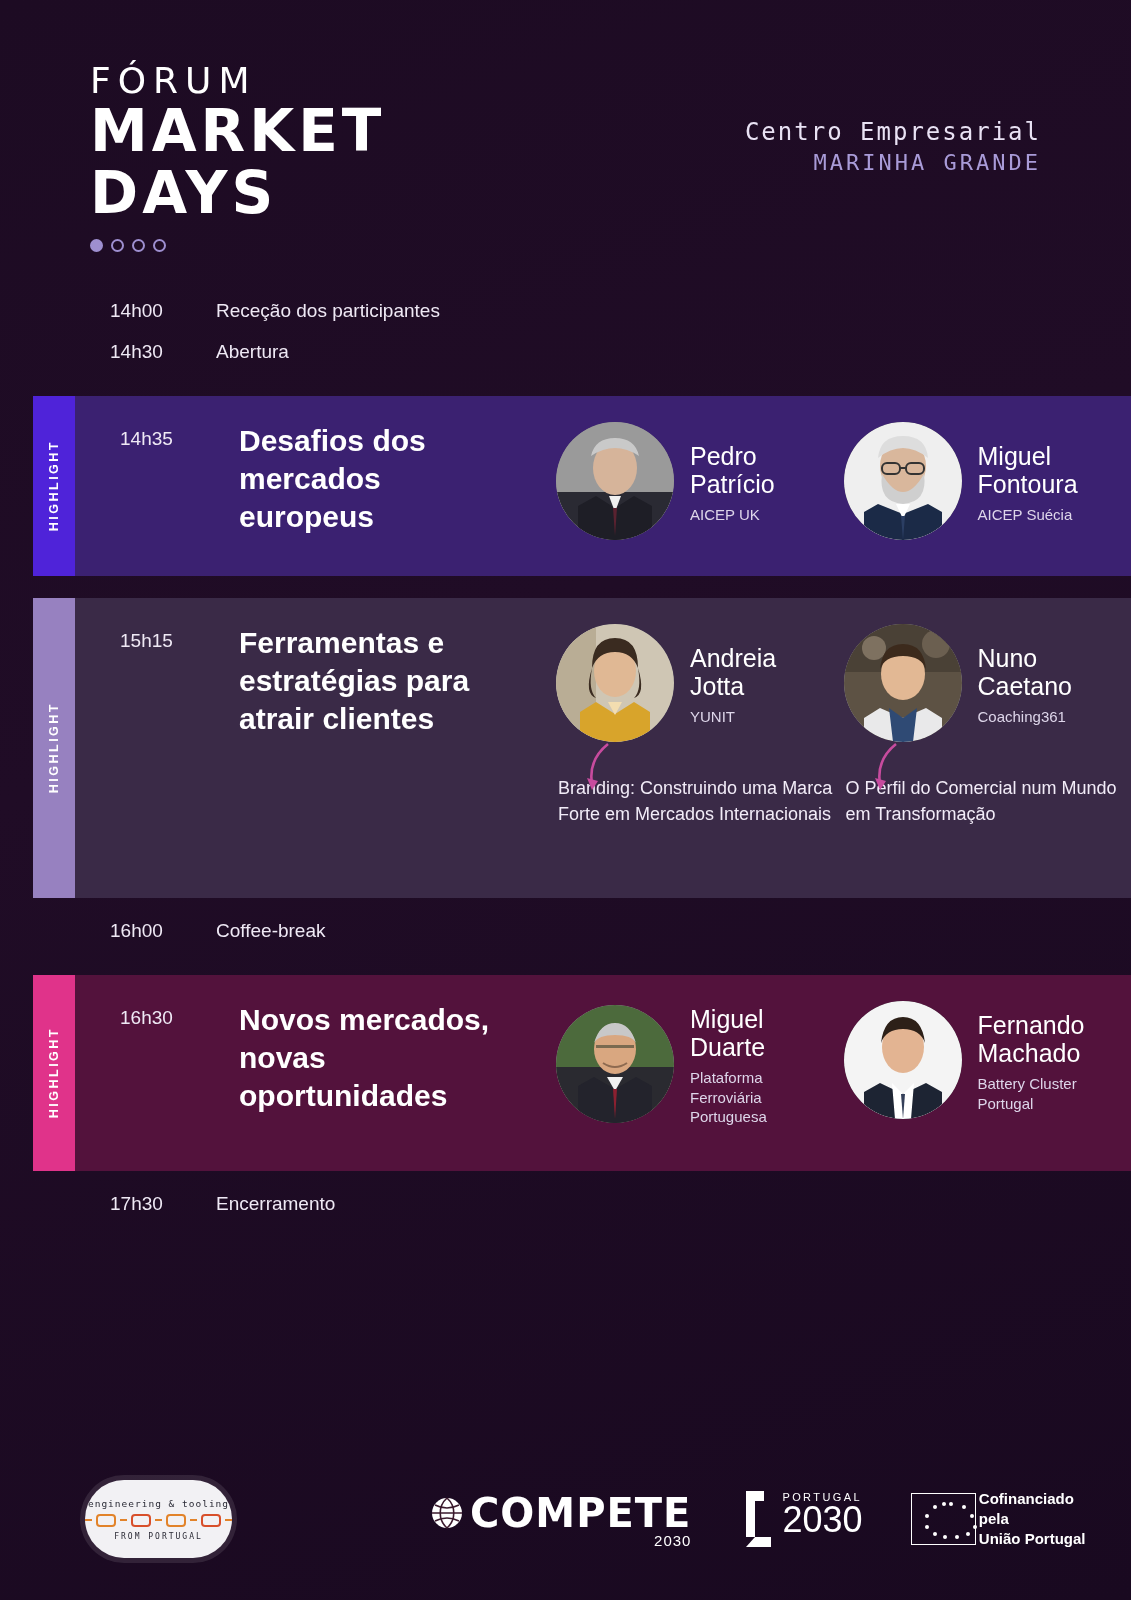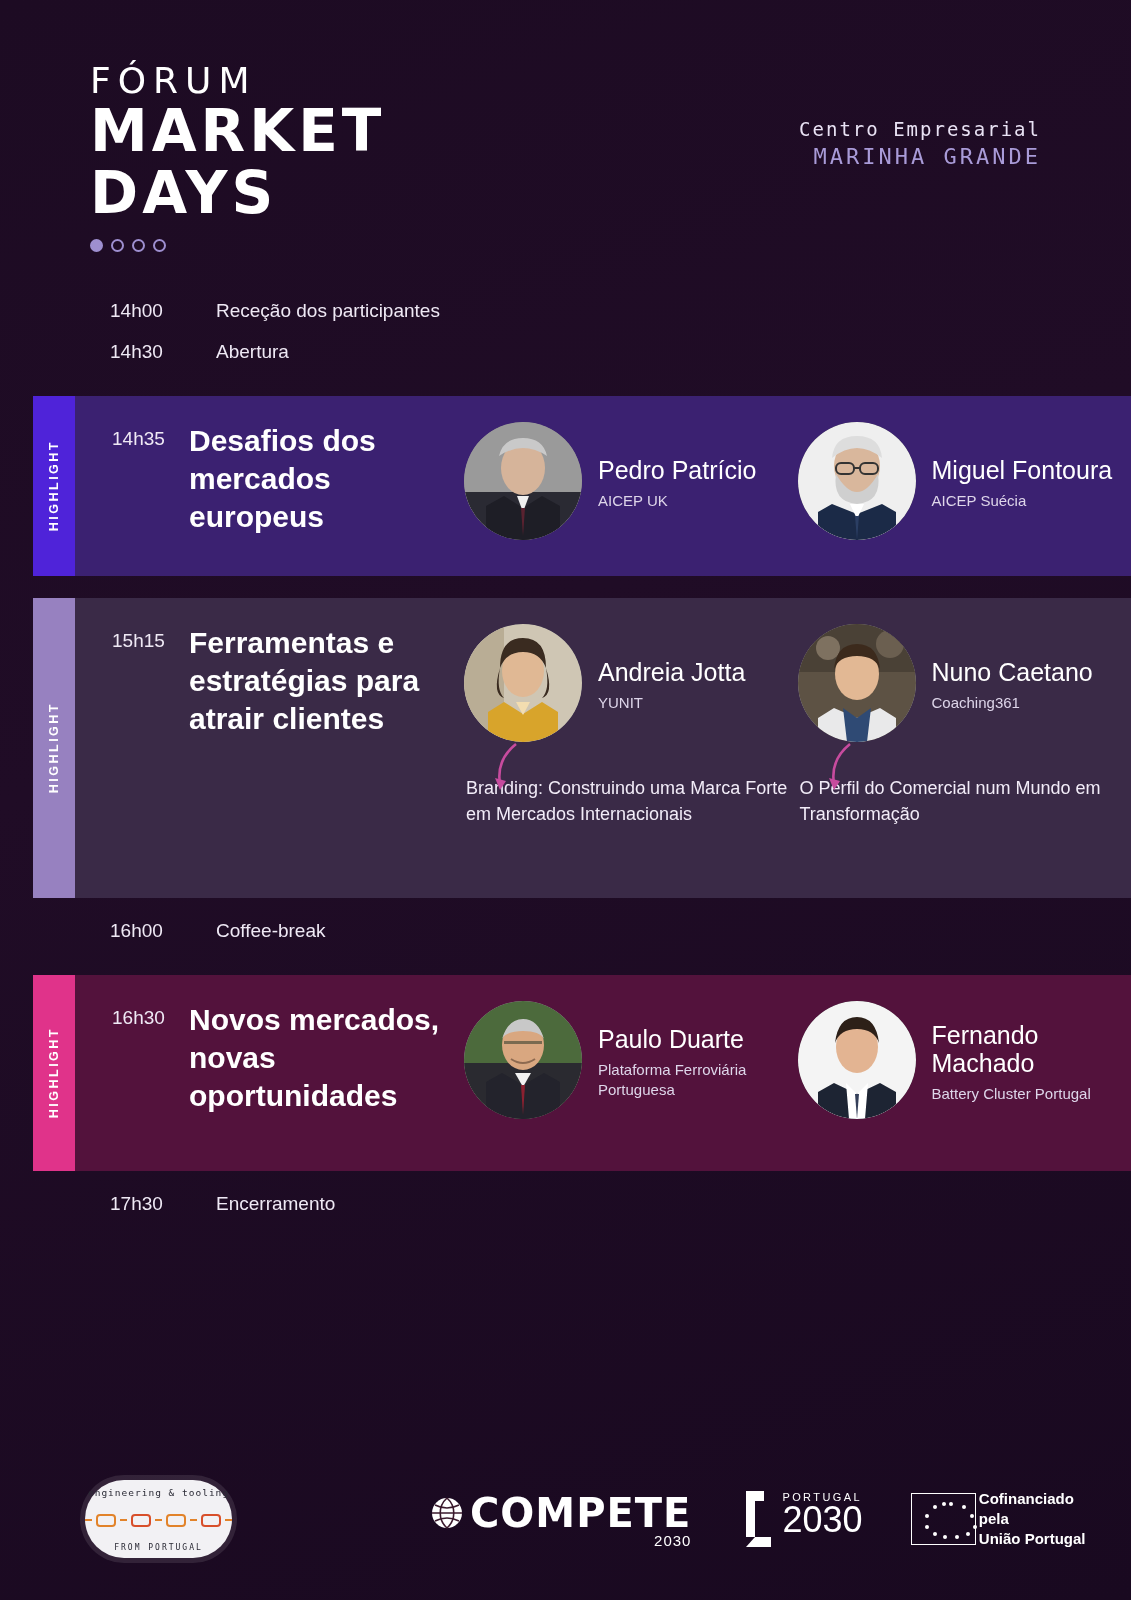--- a/index.html
+++ b/index.html
@@ -31,21 +31,21 @@
   .logo-dots { margin-top: 14px; display: flex; gap: 8px; align-items: center; }
   .logo-dots i {
     display: block; width: 13px; height: 13px; border-radius: 50%;
     border: 2px solid #9e8fd0;
   }
   .logo-dots i.filled { background: #9e8fd0; }
 
   .venue-block { position: absolute; right: 90px; top: 118px; text-align: right; }
   .venue-line1 {
     font-family: "DejaVu Sans Mono", monospace;
-    font-size: 19px; letter-spacing: 2px; color: #e9e2f4;
+    font-size: 24px; letter-spacing: 2px; color: #e9e2f4;
   }
   .venue-line2 {
     font-family: "DejaVu Sans Mono", monospace;
     font-size: 22px; letter-spacing: 3px; color: #a99bd8; margin-top: 4px;
   }
   .venue-date {
     font-family: "DejaVu Sans Mono", monospace;
     font-size: 54px; letter-spacing: 4px; color: #ffffff;
     font-weight: bold; margin-top: 10px; line-height: 1;
   }
@@ -71,21 +71,21 @@
   }
   .hl-bar {
     width: 42px; flex: 0 0 42px;
     display: flex; align-items: center; justify-content: center;
   }
   .hl-bar span {
     writing-mode: vertical-rl; transform: rotate(180deg);
     font-size: 12.5px; font-weight: bold; letter-spacing: 2.5px;
     color: #ffffff;
   }
-  .hl-body { flex: 1; display: flex; padding: 26px 0 26px 4px; }
+  .hl-body { flex: 1; display: flex; padding: 26px 0 26px 12px; gap: 42px; }
   .hl-time {
     width: 110px; flex: 0 0 110px; padding-left: 33px;
     color: #efe9f5; font-size: 19px; padding-top: 6px;
   }
   .hl-title {
     width: 275px; flex: 0 0 275px;
     color: #ffffff; font-size: 30px; font-weight: bold; line-height: 1.26;
     padding-right: 14px;
   }
   .hl-speakers { flex: 1; display: flex; gap: 0; }
@@ -125,21 +125,21 @@
   .gap-xs { height: 14px; }
 
   
   .footer {
     position: absolute; left: 0; right: 0; bottom: 42px;
     display: flex; align-items: center; padding: 0 85px; gap: 0;
   }
   .f-et {
     width: 200px; height: 78px; border-radius: 39px;
     background: #f2f1f4; display: flex; flex-direction: column;
-    align-items: center; justify-content: center; gap: 16px;
+    align-items: center; justify-content: center; gap: 5px;
     box-shadow: 0 0 0 5px rgba(255,255,255,0.10);
   }
   .f-et .t1 {
     font-family: "DejaVu Sans Mono", monospace;
     font-size: 9.5px; letter-spacing: 1px; color: #2a2a35;
   }
   .f-et .chain { display: flex; gap: 4px; align-items: center; }
   .f-et .chain b {
     display: block; width: 20px; height: 13px; border-radius: 4px;
     border: 2.5px solid #e2832a;
@@ -403,21 +403,21 @@
                     <path d="M38 38 q6 -20 21 -20 q15 0 21 20 q-4 -8 -21 -8 q-17 0 -21 8z" fill="#c8c8c8"></path>
                     <rect x="40" y="40" width="38" height="3" fill="#7a6a50"></rect>
                     <path d="M47 58 q12 8 24 0" stroke="#8d6a50" stroke-width="2" fill="none"></path>
                     <path d="M38 72 l21 12 l21 -12 l16 9 v37 H22 v-37z" fill="#23232c"></path>
                     <path d="M51 72 h16 l-8 14z" fill="#f2f2f2"></path>
                     <path d="M57 84 l2 30 l2 -30z" fill="#8b2030"></path>
                   </g>
                 </svg>
               </div>
               <div class="spk-info">
-                <div class="spk-name">Paulo Duarte</div>
+                <div class="spk-name">Miguel Duarte</div>
                 <div class="spk-org">Plataforma Ferroviária Portuguesa</div>
               </div>
             </div>
           </div>
 
           <div class="spk">
             <div class="spk-top">
               <div class="avatar">
                 <svg viewBox="0 0 118 118">
                   <defs>

